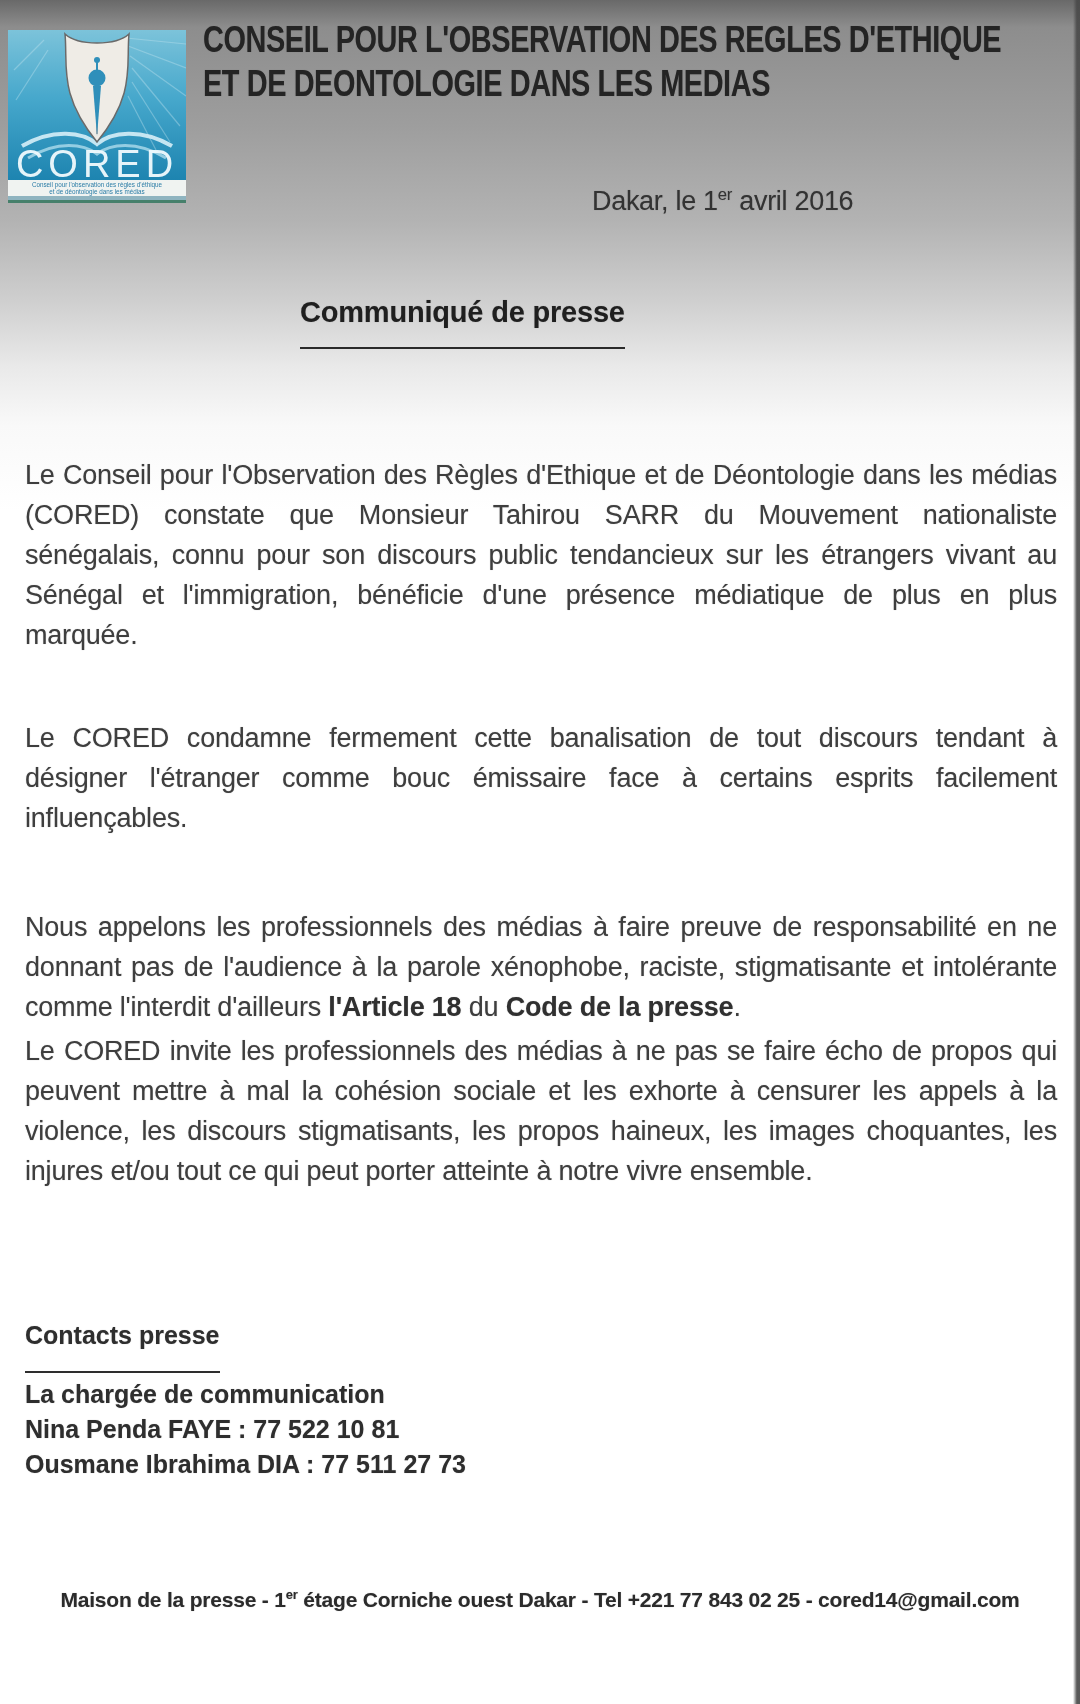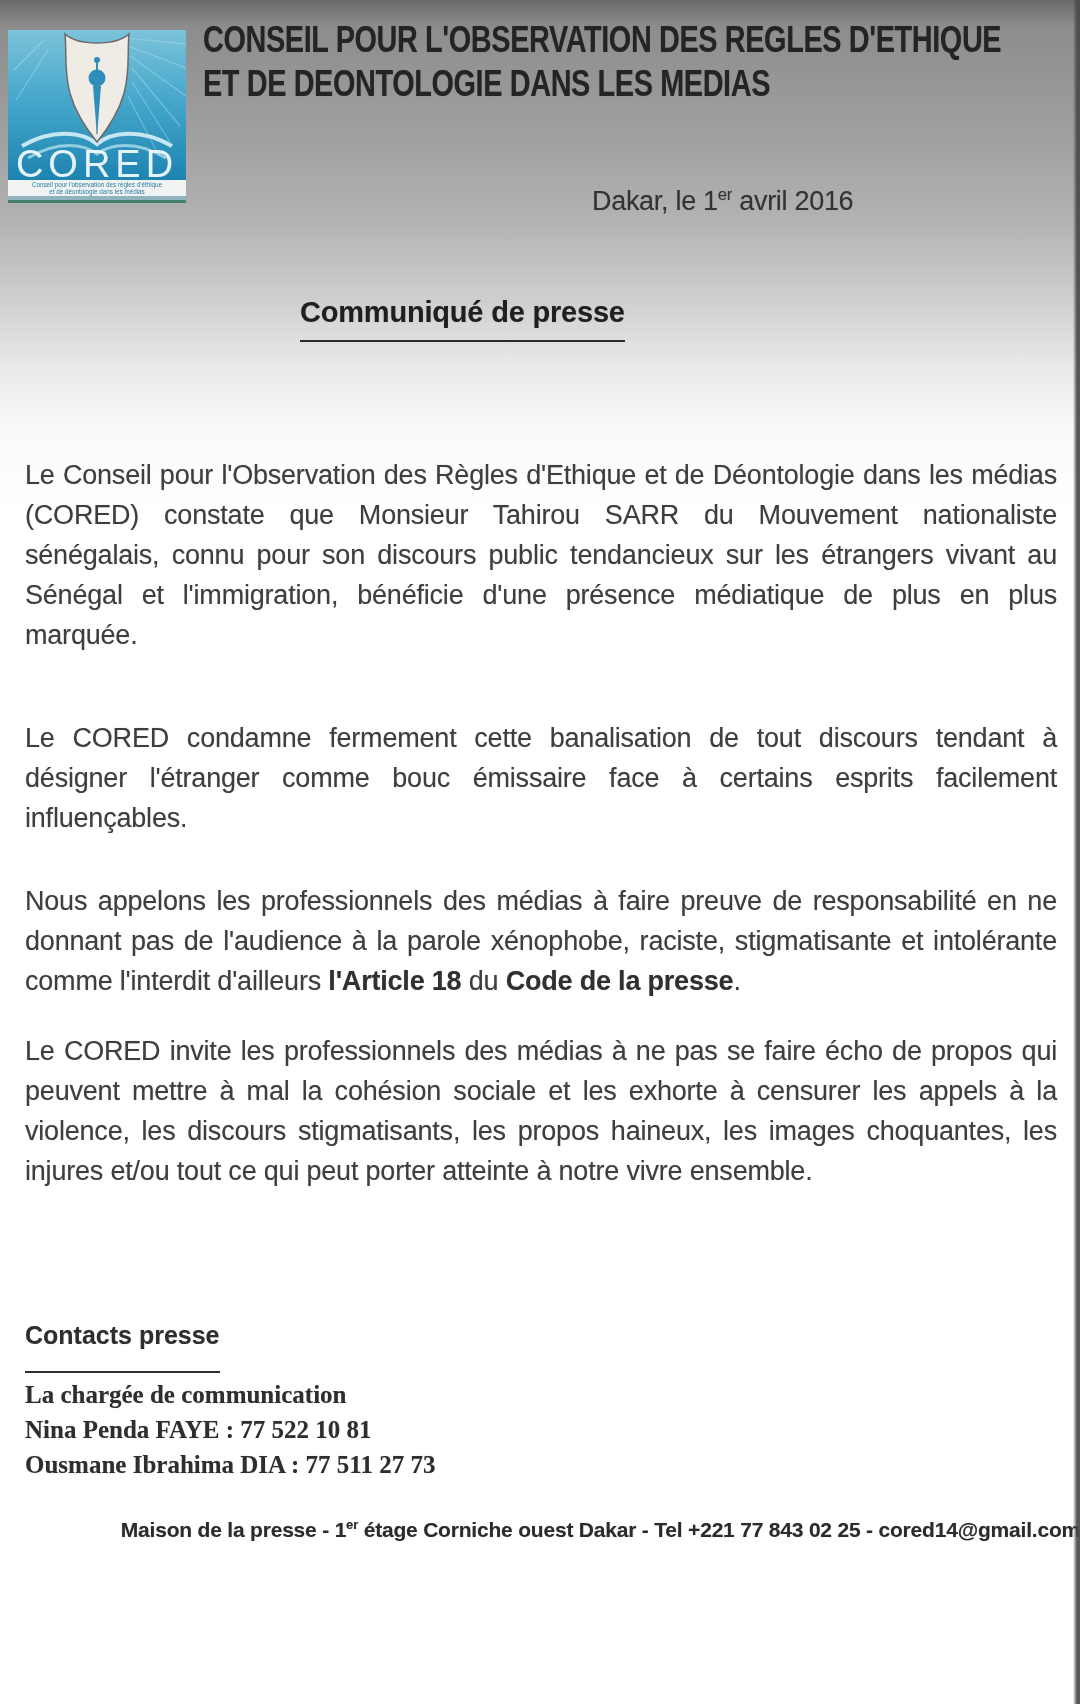--- a/index.html
+++ b/index.html
@@ -35,43 +35,43 @@
   }
   .dateline{
     position:absolute;left:592px;top:186px;
     font-size:27px;color:#333;letter-spacing:-.3px;
   }
   .dateline sup,.footer sup{font-size:.62em;vertical-align:super;line-height:0;}
   .doc-title{
     position:absolute;left:300px;top:296px;
     font-size:29px;font-weight:bold;color:#1f1f1f;letter-spacing:-.2px;
   }
-  .doc-title .u{border-bottom:2px solid #2a2a2a;padding-bottom:12px;}
+  .doc-title .u{border-bottom:2px solid #2a2a2a;padding-bottom:19px;}
 
   .para{
     position:absolute;left:25px;width:1032px;
     font-size:27px;line-height:40px;color:#3e3e3e;
     text-align:justify;letter-spacing:-.2px;
   }
   .para b{color:#303030;}
   .p1{top:428px;}
   .p2{top:691px;}
-  .p3{top:853px;margin-top:28px;}
+  .p3{top:879px;margin-top:28px;}
   .p4{top:1004px;}
 
   .contacts{
     position:absolute;left:25px;top:1318px;
     font-size:25px;font-weight:bold;color:#2e2e2e;line-height:35px;
   }
   .contacts-heading{display:inline-block;border-bottom:2px solid #2e2e2e;padding-bottom:18px;margin-bottom:4px;}
-  .contact-line{white-space:nowrap;font-family:Liberation Serif, serif;}
+  .contact-line{white-space:nowrap;}
 
   .footer{
-    position:absolute;left:0;top:1518px;width:100%;
-    text-align:right;font-size:21px;font-weight:bold;color:#2b2b2b;
+    position:absolute;left:0;top:1588px;width:100%;
+    text-align:center;font-size:21px;font-weight:bold;color:#2b2b2b;
     letter-spacing:-.2px;
   }
 </style>
 </head>
 <body>
 
 <div class="page">
 
   <div class="logo">
     <svg viewBox="0 0 178 173" width="178" height="173">

